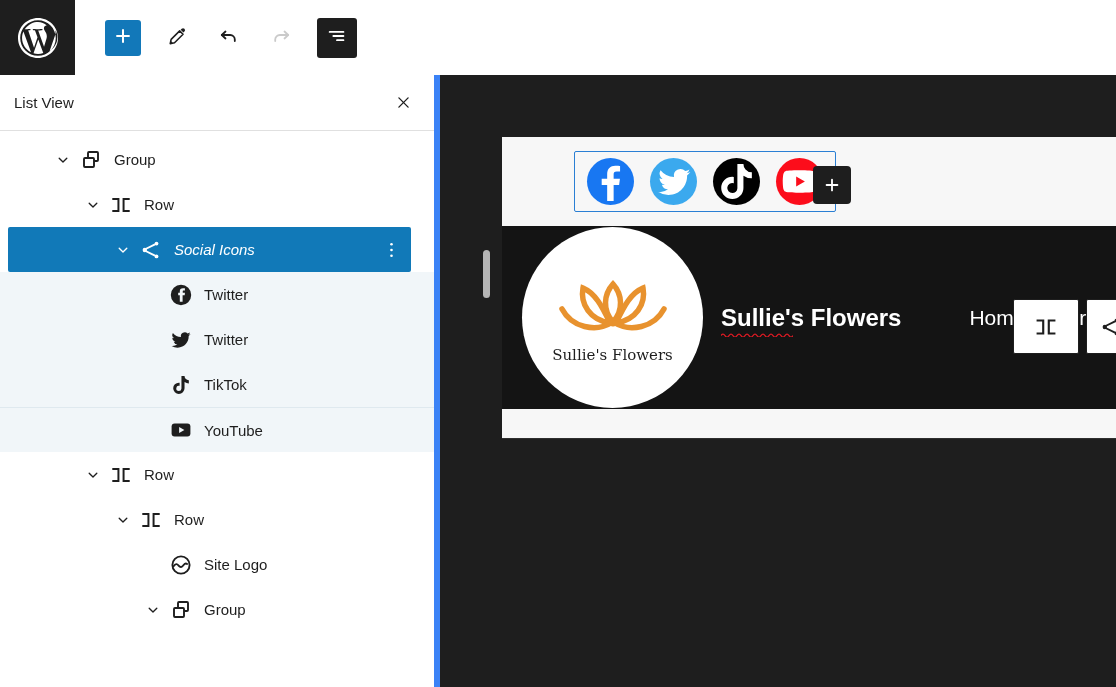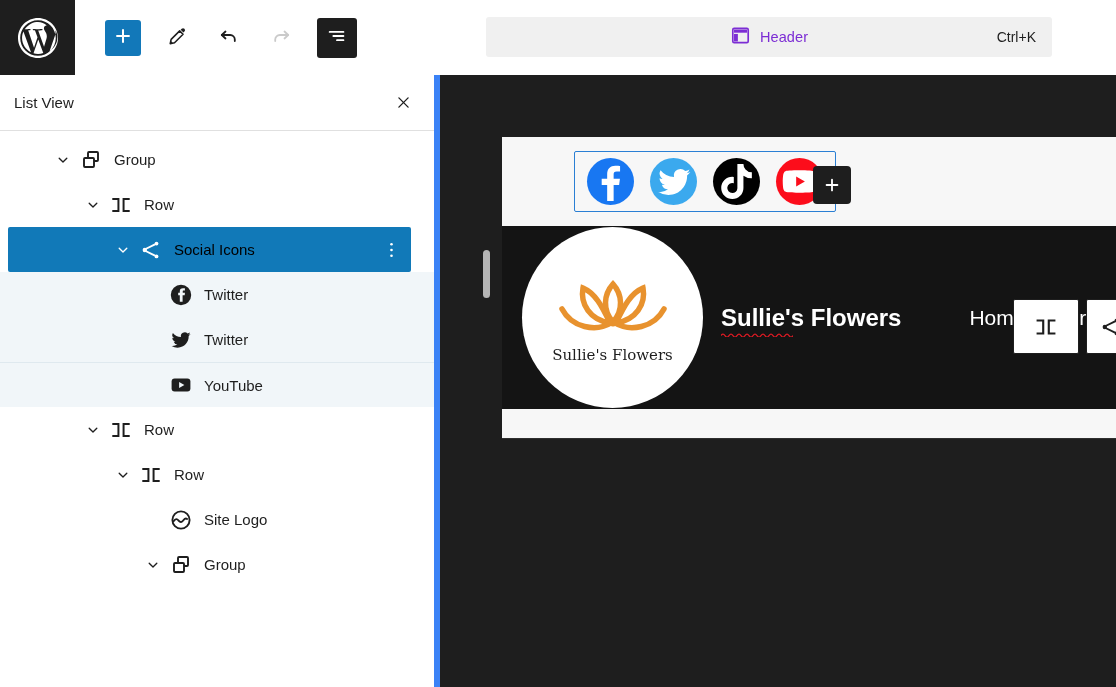--- a/index.html
+++ b/index.html
@@ -58,21 +58,21 @@
   .lv-tree { padding-top: 6px; }
 
   .lv-row {
     position: relative; display: flex; align-items: center;
     height: 45px; cursor: pointer; padding-left: 40px;
   }
   .lv-row .chev { width: 26px; display:flex; align-items:center; justify-content:center; flex:0 0 auto; }
   .lv-row .bicon { width: 30px; display:flex; align-items:center; justify-content:center; flex:0 0 auto; }
   .lv-row .blabel { font-size: 15px; color: #1e1e1e; margin-left: 8px; white-space: nowrap; }
   .lv-row.selected { background: #1179b8; margin: 0 23px 0 8px; border-radius: 2px; }
-  .lv-row.selected .blabel { color: #000000; }
+  .lv-row.selected .blabel { color: #ffffff; font-style: italic; }
   .lv-row.child-hl { background: #f1f6f9; }
   .lv-row .kebab {
     position: absolute; right: 10px; top: 50%; transform: translateY(-50%);
     width: 20px; height: 26px; display:flex; align-items:center; justify-content:center;
   }
   .lv-row.sep-top { border-top: 1px solid #dfe9ef; }
 
   
   .canvas {
     position: absolute; left: 440px; top: 75px;
@@ -199,33 +199,20 @@
         <span>
           <svg width="22" height="22" viewBox="0 0 24 24" fill="none" stroke="#fff" stroke-width="2" stroke-linecap="round">
             <line x1="4" y1="7.5" x2="19" y2="7.5"></line>
             <line x1="8" y1="12" x2="19" y2="12"></line>
             <line x1="12" y1="16.5" x2="19" y2="16.5"></line>
           </svg>
         </span>
       </div>
     </div>
 
-    <div class="cmdbar">
-      <div class="cmdbar-center">
-        <span>
-          <svg width="21" height="21" viewBox="0 0 24 24" fill="none">
-            <rect x="3.2" y="3.8" width="17.6" height="16.4" rx="1.6" stroke="#7c2dd4" stroke-width="1.9"></rect>
-            <rect x="4.6" y="5.2" width="14.8" height="3.6" fill="#7c2dd4"></rect>
-            <rect x="4.6" y="10.2" width="4.4" height="8.6" fill="#7c2dd4"></rect>
-          </svg>
-        </span>
-        <span class="cmd-title">Header</span>
-      </div>
-      <span class="cmd-shortcut">Ctrl+K</span>
-    </div>
   </div>
 
   <div class="listview-panel">
     <div class="lv-header">
       <span class="lv-title">List View</span>
       <span class="lv-close">
         <svg width="17" height="17" viewBox="0 0 24 24" fill="none" stroke="#1e1e1e" stroke-width="1.9" stroke-linecap="round">
           <line x1="5.5" y1="5.5" x2="18.5" y2="18.5"></line>
             <line x1="18.5" y1="5.5" x2="5.5" y2="18.5"></line>
         </svg>
@@ -300,20 +287,30 @@
         <div class="lv-row child-hl">
           <div style="width: 100px; flex: 0 0 auto;"></div>
           <span class="chev"></span>
           <span class="bicon">
             <svg width="24" height="24" viewBox="0 0 24 24" fill="#1e1e1e">
               <path d="M21.6 6.1c-.7.31-1.45.52-2.24.62a3.9 3.9 0 0 0 1.72-2.16c-.76.45-1.6.78-2.49.96a3.9 3.9 0 0 0-6.65 3.56A11.07 11.07 0 0 1 3.9 4.99a3.9 3.9 0 0 0 1.21 5.21c-.64-.02-1.24-.2-1.77-.49v.05a3.9 3.9 0 0 0 3.13 3.83c-.33.09-.68.13-1.03.13-.25 0-.5-.02-.73-.07a3.91 3.91 0 0 0 3.65 2.71 7.84 7.84 0 0 1-4.85 1.67c-.31 0-.62-.02-.93-.06a11.04 11.04 0 0 0 5.99 1.76c7.18 0 11.11-5.95 11.11-11.11l-.01-.5c.76-.55 1.42-1.24 1.94-2.02z"></path>
             </svg>
           </span>
           <span class="blabel">Twitter</span>
         </div>
+        <div class="lv-row child-hl">
+          <div style="width: 100px; flex: 0 0 auto;"></div>
+          <span class="chev"></span>
+          <span class="bicon">
+            <svg width="24" height="24" viewBox="0 0 24 24" fill="#1e1e1e">
+              <path d="M16.6 5.82A4.28 4.28 0 0 1 15.54 3h-3.09v12.4a2.59 2.59 0 0 1-2.59 2.5 2.59 2.59 0 1 1 .76-5.07V9.68a5.67 5.67 0 0 0-.76-.05A5.67 5.67 0 1 0 15.54 15.3V9.01a7.35 7.35 0 0 0 4.3 1.38V7.3a4.29 4.29 0 0 1-3.24-1.48z"></path>
+            </svg>
+          </span>
+          <span class="blabel">TikTok</span>
+        </div>
         <div class="lv-row child-hl sep-top">
           <div style="width: 100px; flex: 0 0 auto;"></div>
           <span class="chev"></span>
           <span class="bicon">
             <svg width="24" height="24" viewBox="0 0 24 24">
               <rect x="2.6" y="5.4" width="18.8" height="13.2" rx="3" fill="#1e1e1e"></rect>
               <path d="M10.1 8.9v6.2l5.3-3.1-5.3-3.1z" fill="#f1f6f9"></path>
             </svg>
           </span>
           <span class="blabel">YouTube</span>

